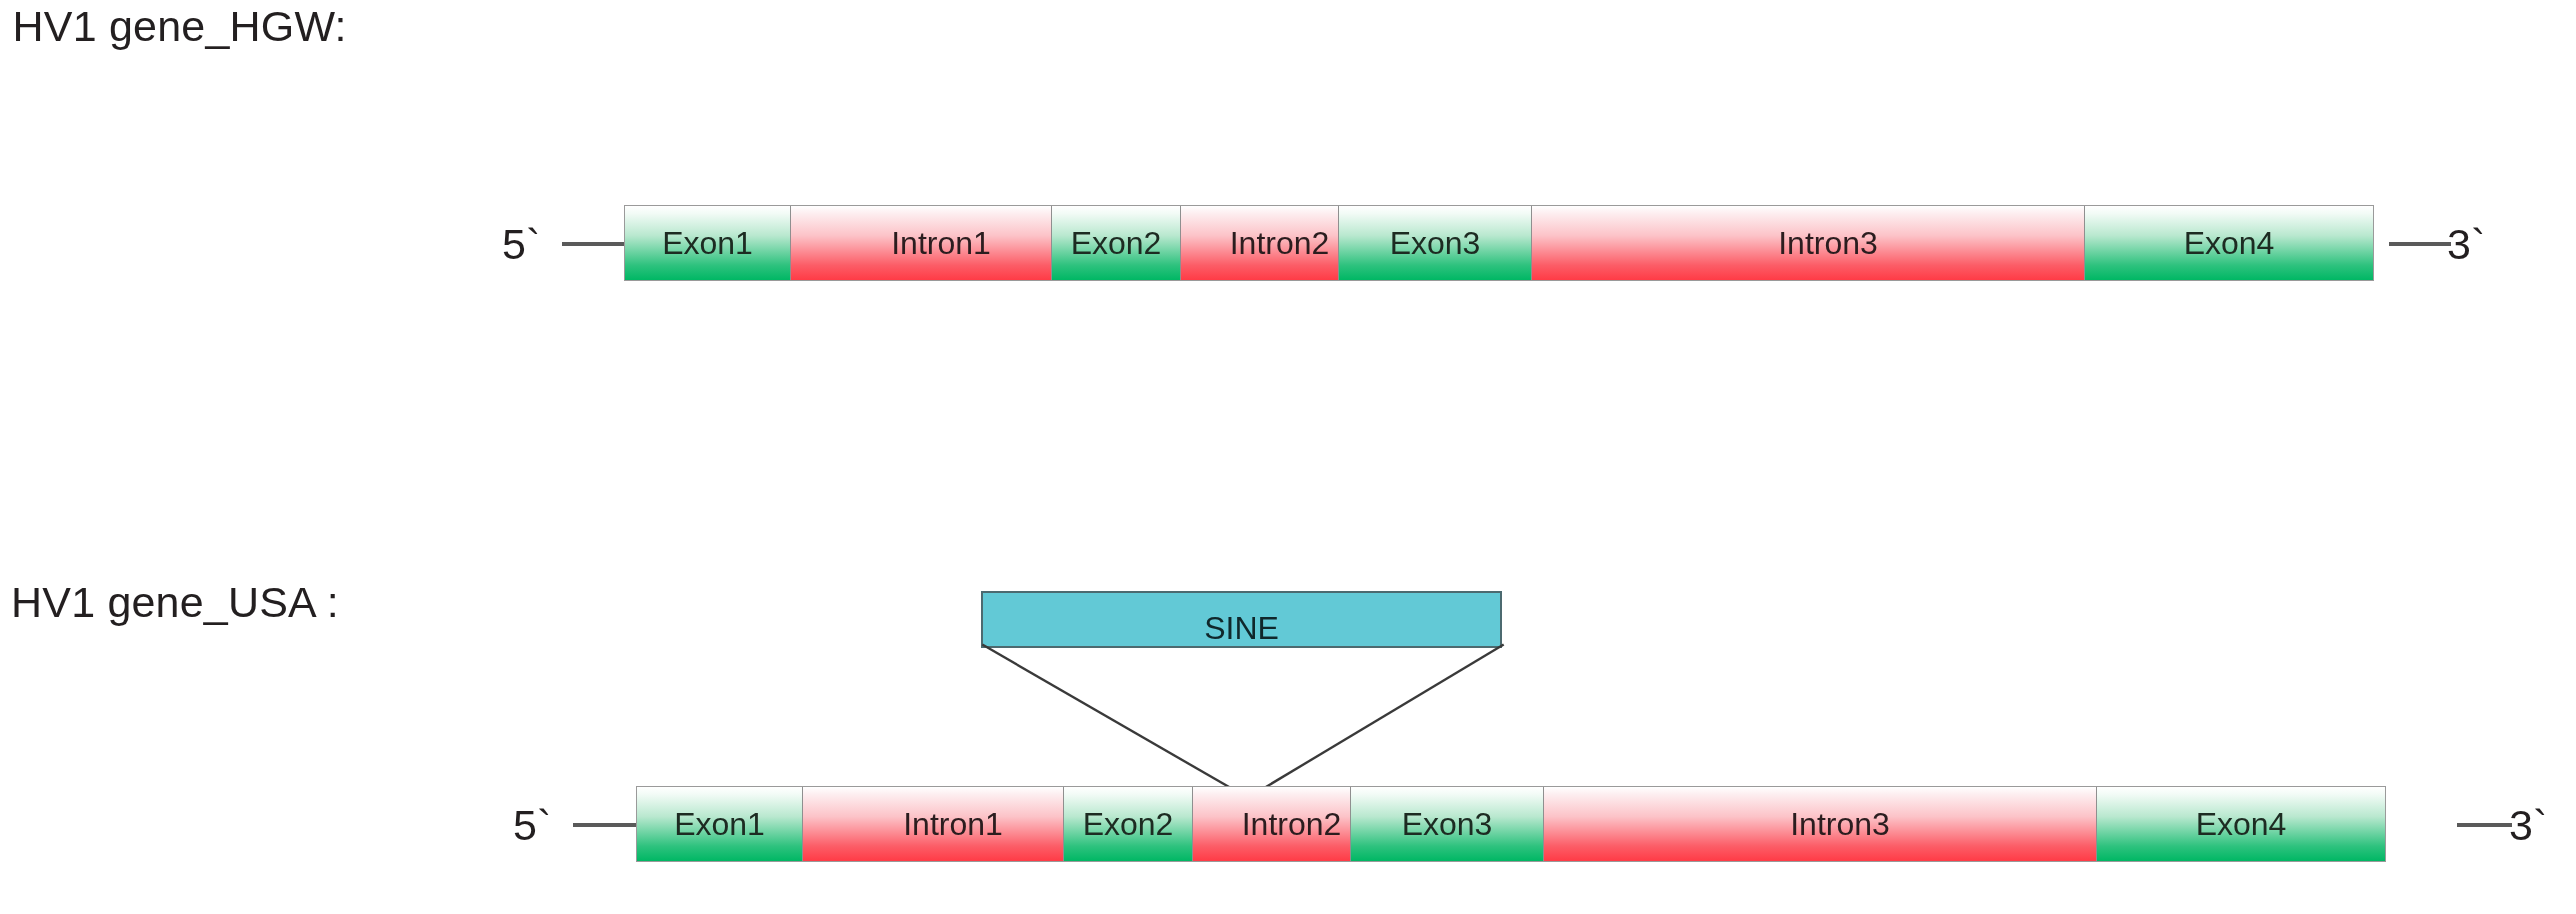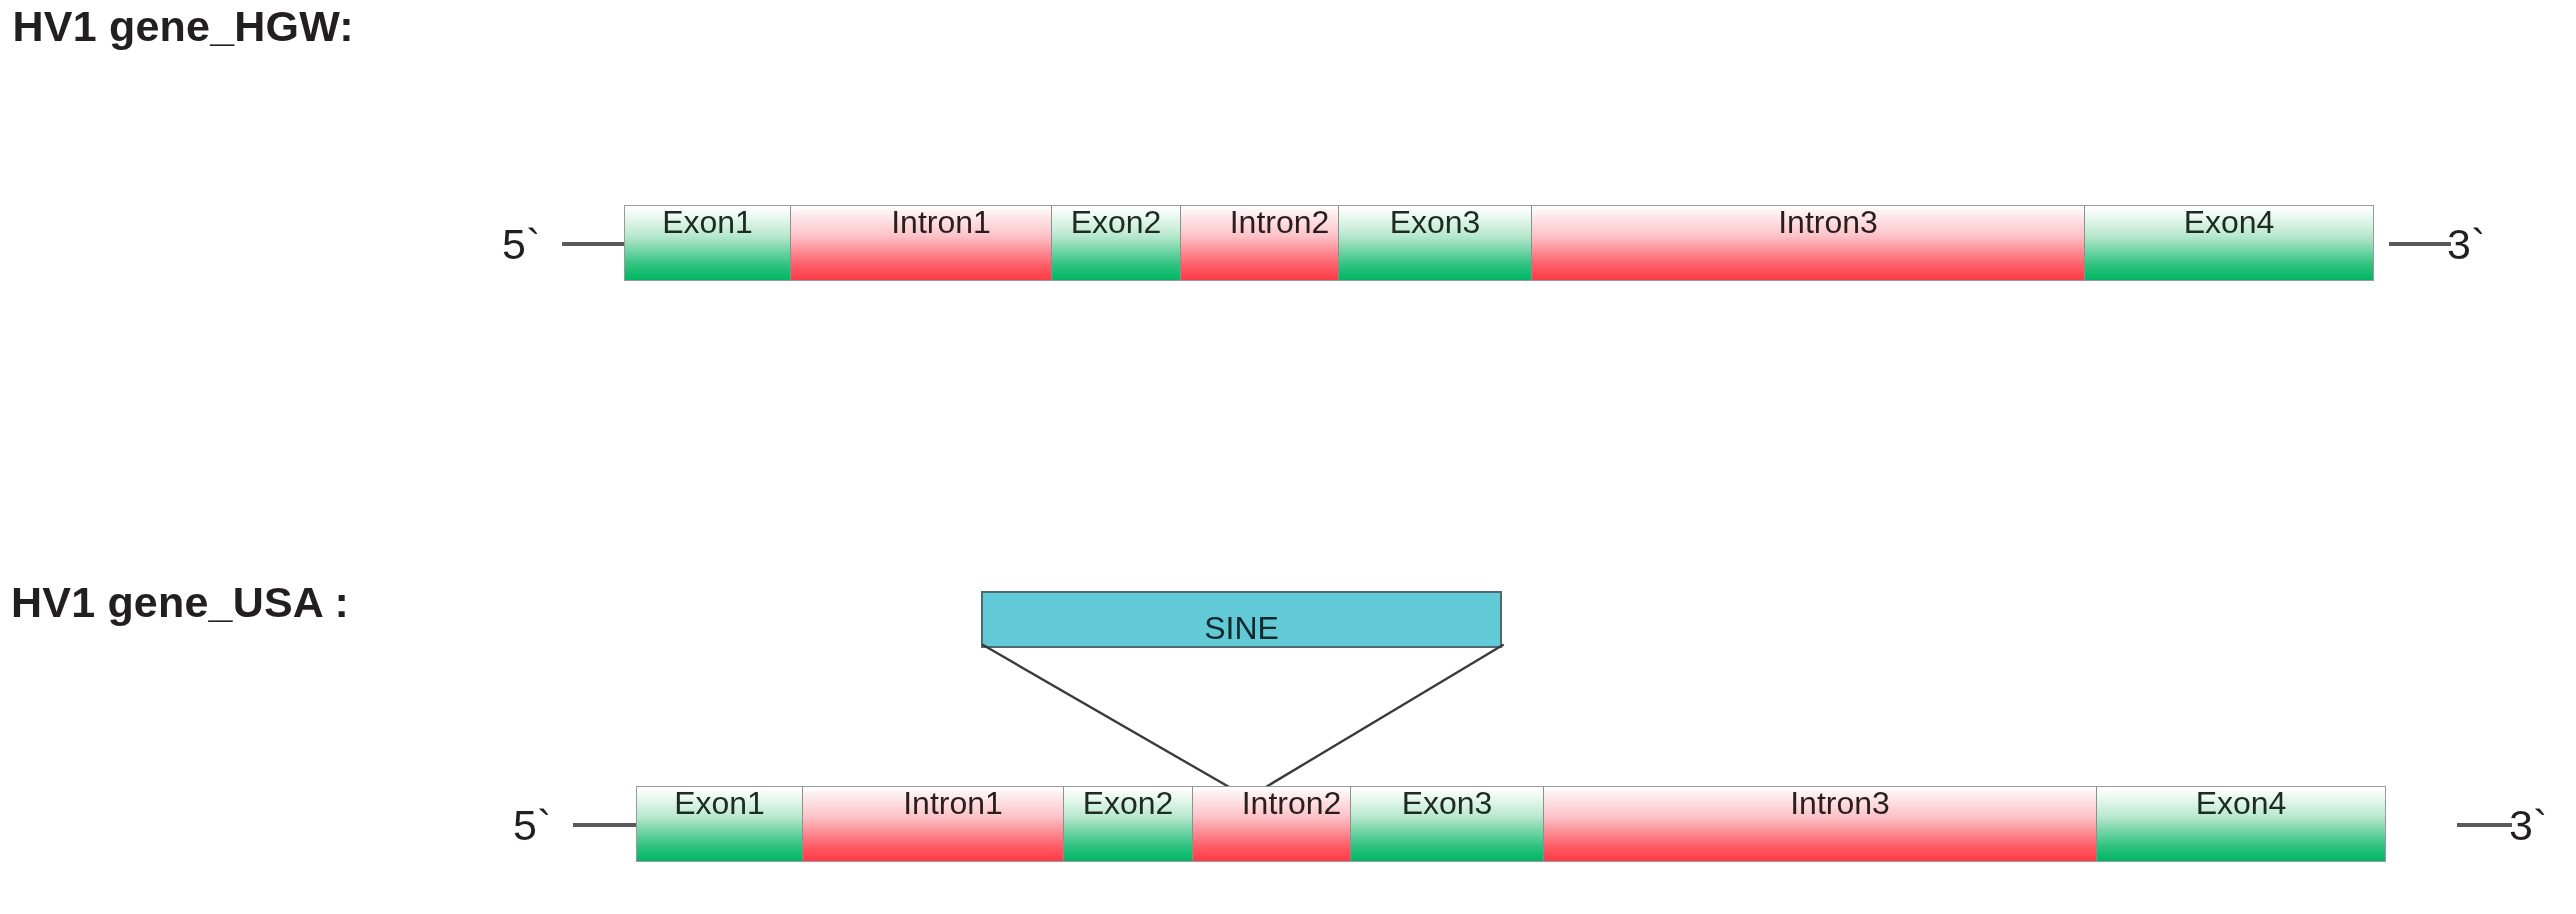--- a/index.html
+++ b/index.html
@@ -23,21 +23,20 @@
   }
 
   
   .row-title {
     position: absolute;
     font-size: 43px;
     line-height: 1;
     letter-spacing: 0.2px;
     color: #231f20;
     white-space: pre;
-    font-weight: bold;
   }
   #title-hgw { left: 12.6px;  top: 4.7px; }
   #title-usa { left: 11px;  top: 581px; }
 
   
   .gene-row {
     position: absolute;
     height: 77px;
   }
   #gene-row-hgw { left: 0; top: 205px; width: 2576px; }
@@ -66,21 +65,21 @@
     height: 76px;
     box-sizing: border-box;
     display: flex;
     border: 0.8px solid #9a9a9a;
     background: #ffffff;
   }
   .seg {
     position: relative;
     box-sizing: border-box;
     display: flex;
-    align-items: flex-start;
+    align-items: center;
     justify-content: center;
     border-right: 0.8px solid #8f8f8f;
     overflow: hidden;
   }
   .seg:last-child { border-right: 0; }
 
   .seg.exon {
     background: linear-gradient(to bottom,
                 #ffffff 0%,
                 #f2fbf6 10%,

